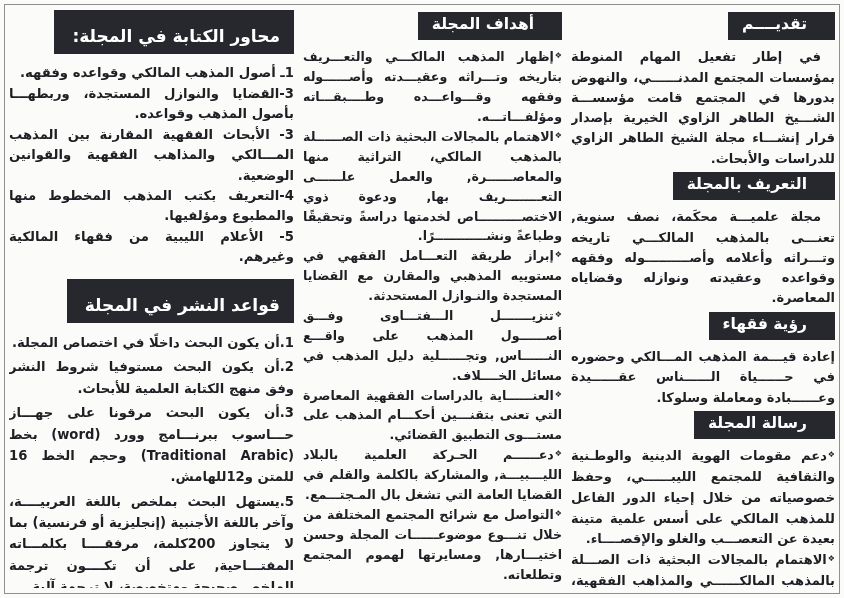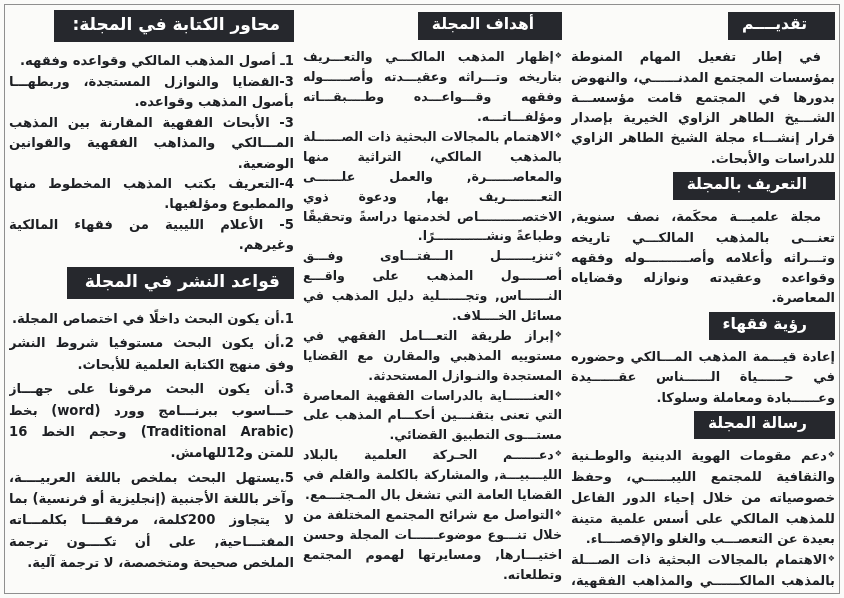--- a/index.html
+++ b/index.html
@@ -45,21 +45,21 @@
     display:table;
     background:var(--header-bg);
     color:var(--header-fg);
     font-size:15.5px;
     line-height:1.25;
     padding:3px 28px 6px 14px;
     margin:2px 0 7px;
   }
   .col-topics .hdr{
     font-size:17px;
-    padding:4px 14px 7px 18px;
+    padding:16px 14px 7px 18px;
     margin:0 0 9px;
   }
   .col-topics .hdr.rules-hdr{margin-top:11px;}
 
   .para{
     margin:0 0 3px;
     text-align:justify;
     line-height:1.56;
   }
   .indent{text-indent:14px;}
@@ -108,22 +108,22 @@
         <p class="item"><span class="bullet">❖</span><span>دعم مقومات الهوية الدينية والوطـنية والثقافية للمجتمع الليبــــــي، وحفظ خصوصياته من خلال إحياء الدور الفاعل للمذهب المالكي على أسس علمية متينة بعيدة عن التعصـــب والغلو والإقصــــاء.</span></p>
         <p class="item"><span class="bullet">❖</span><span>الاهتمام بالمجالات البحثية ذات الصـــلة بالمذهب المالكــــــي والمذاهب الفقهية، لاسيما في هذا البلد المبارك.</span></p>
       </section>
     </div>
 
     <div class="col col-objectives">
       <section>
         <h2 class="hdr">أهداف المجلة</h2>
         <p class="item"><span class="bullet">❖</span><span>إظهار المذهب المالكـــي والتعـــريف بتاريخه وتـــراثه وعقيـــدته وأصــــــوله وفقهه وقـــواعـــده وطــــبقـــاته ومؤلفـــاتـــه.</span></p>
         <p class="item"><span class="bullet">❖</span><span>الاهتمام بالمجالات البحثية ذات الصــــــلة بالمذهب المالكي، التراثية منها والمعاصــــــرة, والعمل علــــــى التعــــــــريف بها, ودعوة ذوي الاختصــــــــــاص لخدمتها دراسةً وتحقيقًا وطباعةً ونشــــــــــــرًا.</span></p>
+        <p class="item"><span class="bullet">❖</span><span>إبراز طريقة التعـــامل الفقهي في مستوييه المذهبي والمقارن مع القضايا المستجدة والنـوازل المستحدثة.</span></p>
         <p class="item"><span class="bullet">❖</span><span>تنزيـــــــل الـــفتـــاوى وفـــق أصــــــول المذهب على واقـــع النــــــاس, وتجــــــلية دليل المذهب في مسائل الخــــلاف.</span></p>
-        <p class="item"><span class="bullet">❖</span><span>إبراز طريقة التعـــامل الفقهي في مستوييه المذهبي والمقارن مع القضايا المستجدة والنـوازل المستحدثة.</span></p>
         <p class="item"><span class="bullet">❖</span><span>العنــــــاية بالدراسات الفقهية المعاصرة التي تعنى بتقنـــين أحكـــام المذهب على مستـــوى التطبيق القضائي.</span></p>
         <p class="item"><span class="bullet">❖</span><span>دعــــــم الحـركة العلمية بالبلاد الليـــبيـــة, والمشاركة بالكلمة والقلم في القضايا العامة التي تشغل بال المـجتـــمع.</span></p>
         <p class="item"><span class="bullet">❖</span><span>التواصل مع شرائح المجتمع المختلفة من خلال تنـــوع موضوعــــــات المجلة وحسن اختيـــارها, ومسايرتها لهموم المجتمع وتطلعاته.</span></p>
       </section>
     </div>
 
     <div class="col col-topics">
       <section>
         <h2 class="hdr">محاور الكتابة في المجلة:</h2>
         <p class="item topic-item">1ـ أصول المذهب المالكي وقواعده وفقهه.</p>

